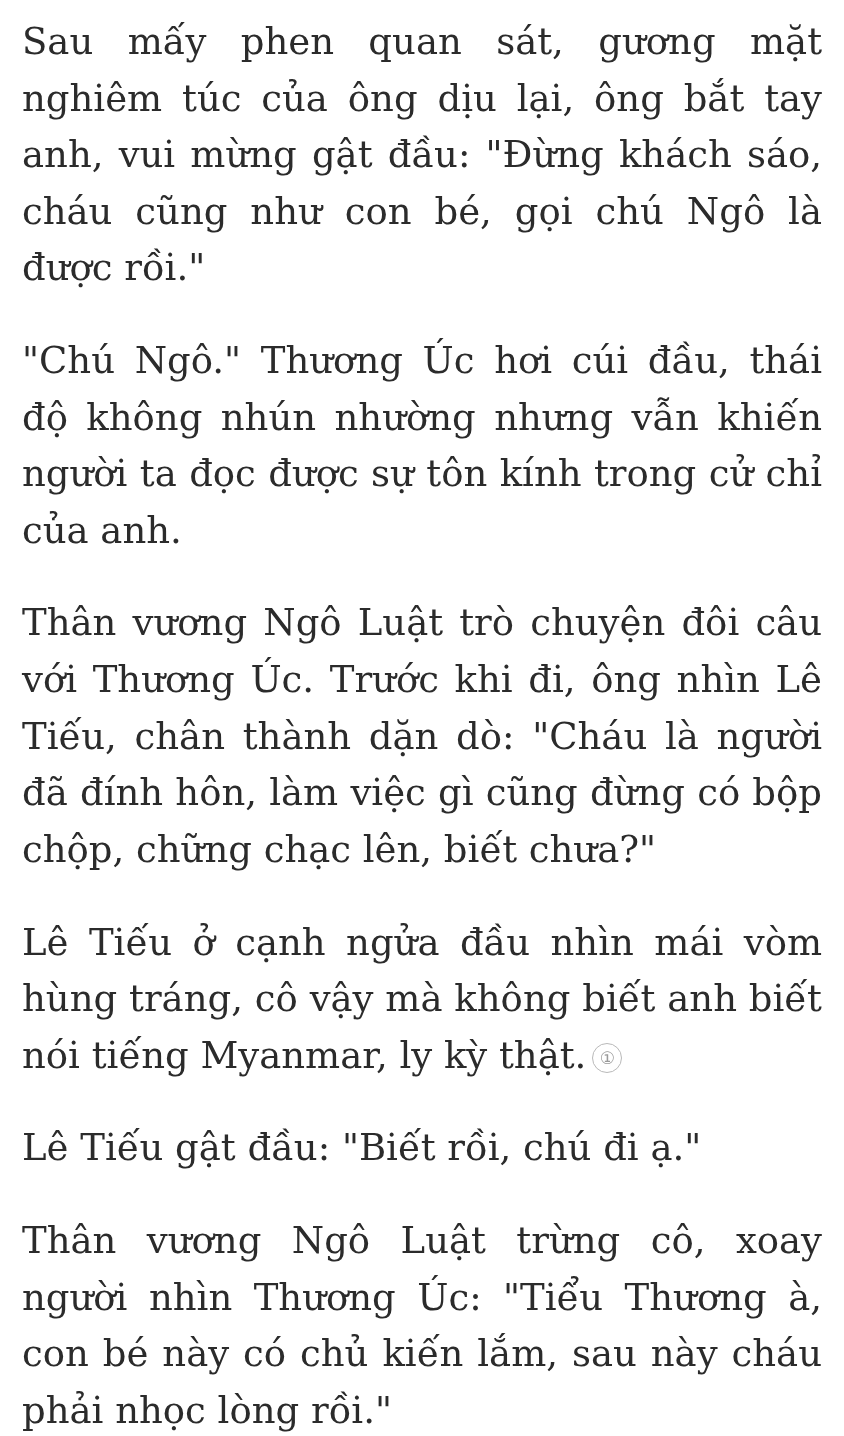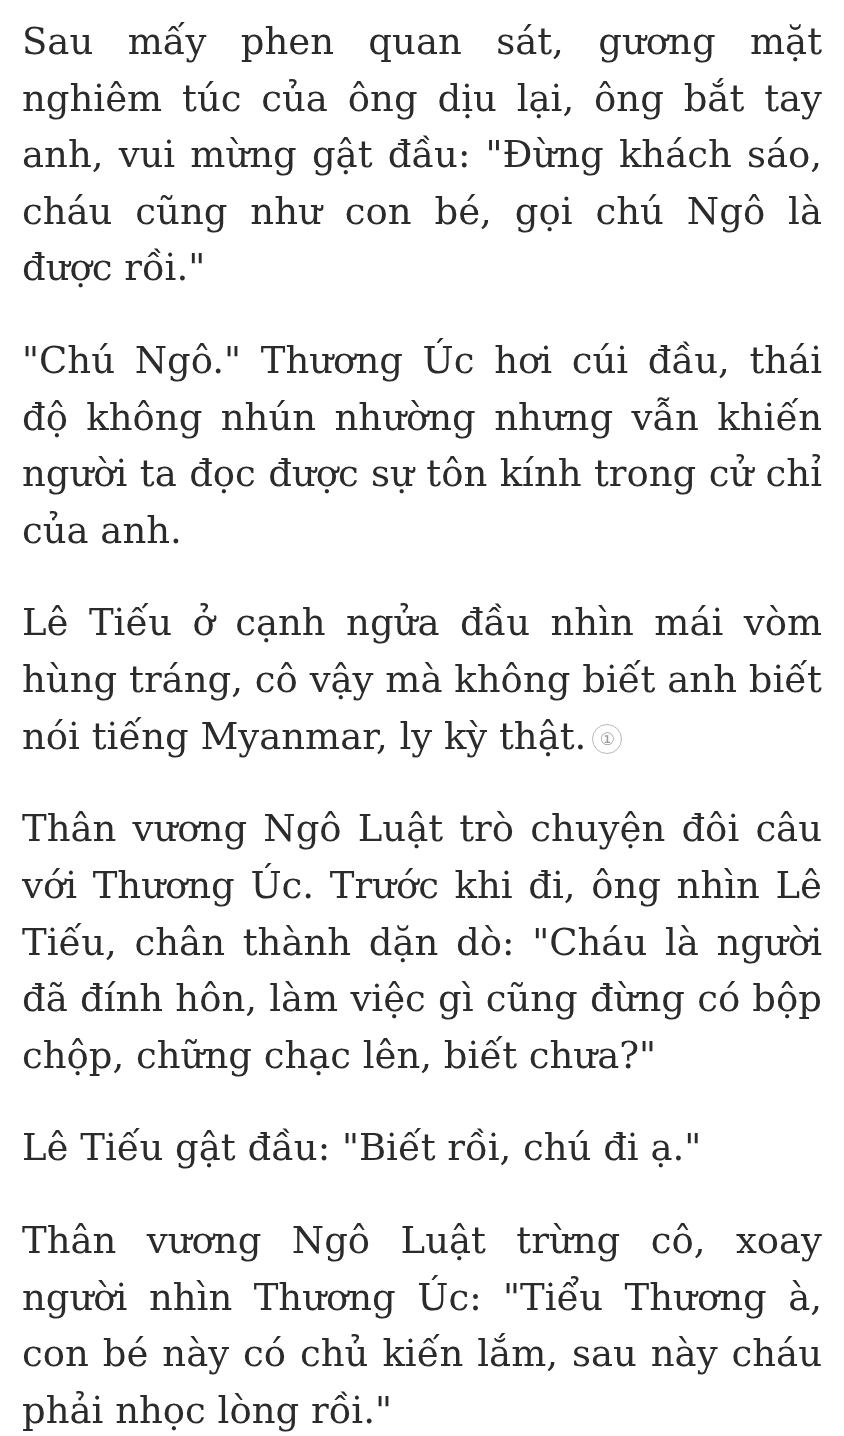--- a/index.html
+++ b/index.html
@@ -56,21 +56,21 @@
 </style>
 </head>
 <body>
 
 <div id="reader">
 
   <p class="para">Sau mấy phen quan sát, gương mặt nghiêm túc của ông dịu lại, ông bắt tay anh, vui mừng gật đầu: "Đừng khách sáo, cháu cũng như con bé, gọi chú Ngô là được rồi."</p>
 
   <p class="para">"Chú Ngô." Thương Úc hơi cúi đầu, thái độ không nhún nhường nhưng vẫn khiến người ta đọc được sự tôn kính trong cử chỉ của anh.</p>
 
+  <p class="para">Thân vương Ngô Luật trò chuyện đôi câu với Thương Úc. Trước khi đi, ông nhìn Lê Tiếu, chân thành dặn dò: "Cháu là người đã đính hôn, làm việc gì cũng đừng có bộp chộp, chững chạc lên, biết chưa?"</p>
+
   <p class="para"><span>Lê Tiếu ở cạnh ngửa đầu nhìn mái vòm hùng tráng, cô vậy mà không biết anh biết nói tiếng Myanmar, ly kỳ thật.</span><span class="footnote-marker">①</span></p>
-
-  <p class="para">Thân vương Ngô Luật trò chuyện đôi câu với Thương Úc. Trước khi đi, ông nhìn Lê Tiếu, chân thành dặn dò: "Cháu là người đã đính hôn, làm việc gì cũng đừng có bộp chộp, chững chạc lên, biết chưa?"</p>
 
   <p class="para">Lê Tiếu gật đầu: "Biết rồi, chú đi ạ."</p>
 
   <p class="para">Thân vương Ngô Luật trừng cô, xoay người nhìn Thương Úc: "Tiểu Thương à, con bé này có chủ kiến lắm, sau này cháu phải nhọc lòng rồi."</p>
 
 </div>
 
 </body></html>

